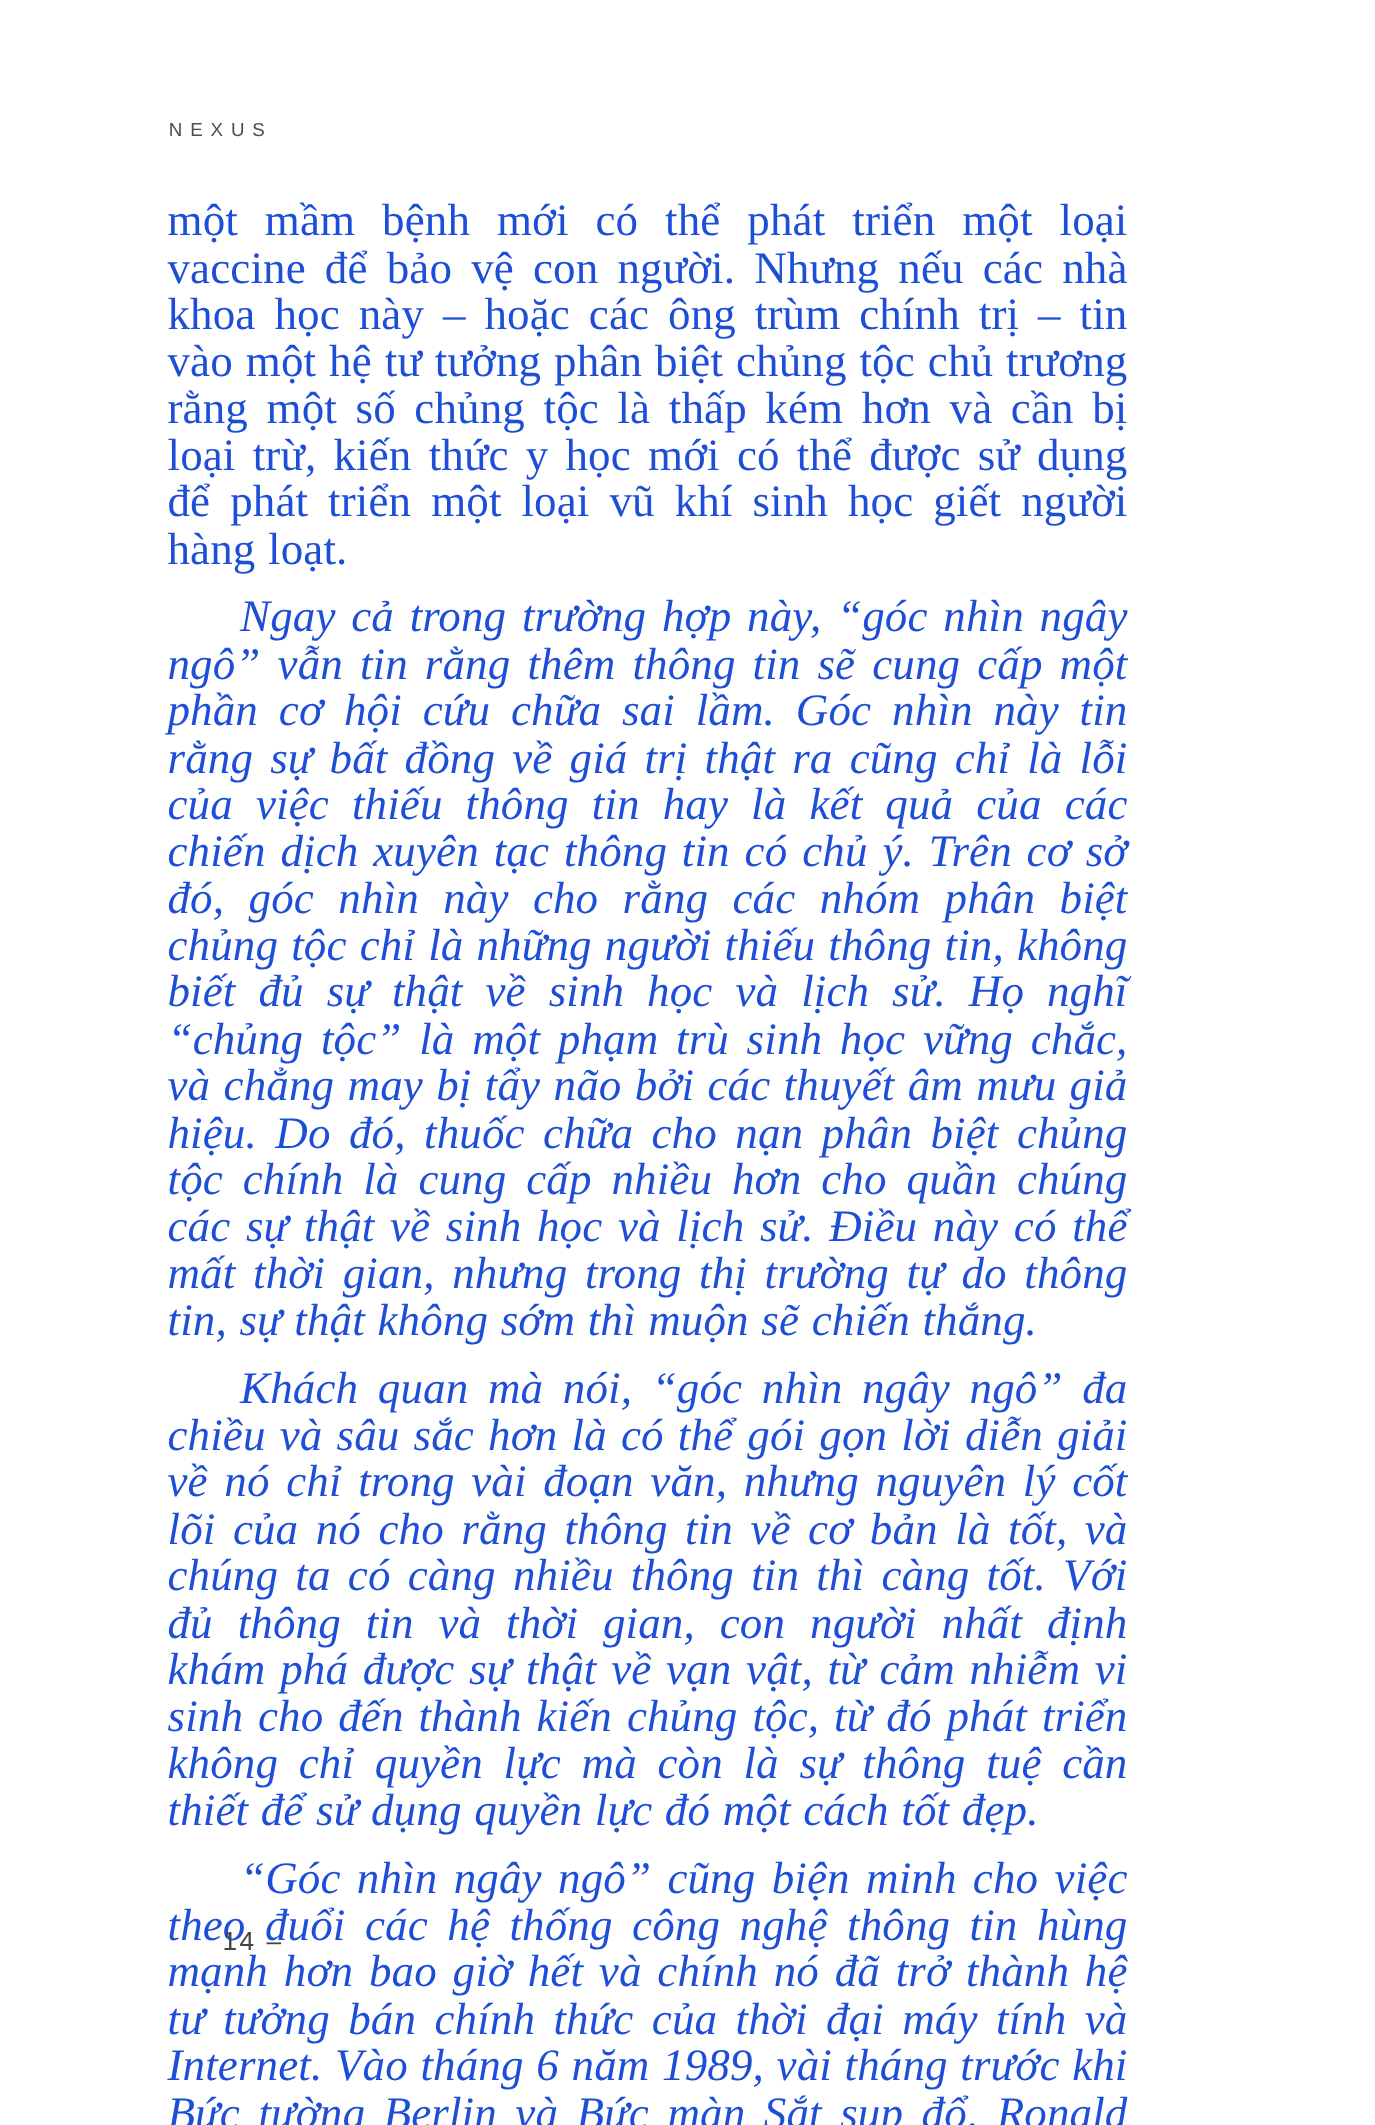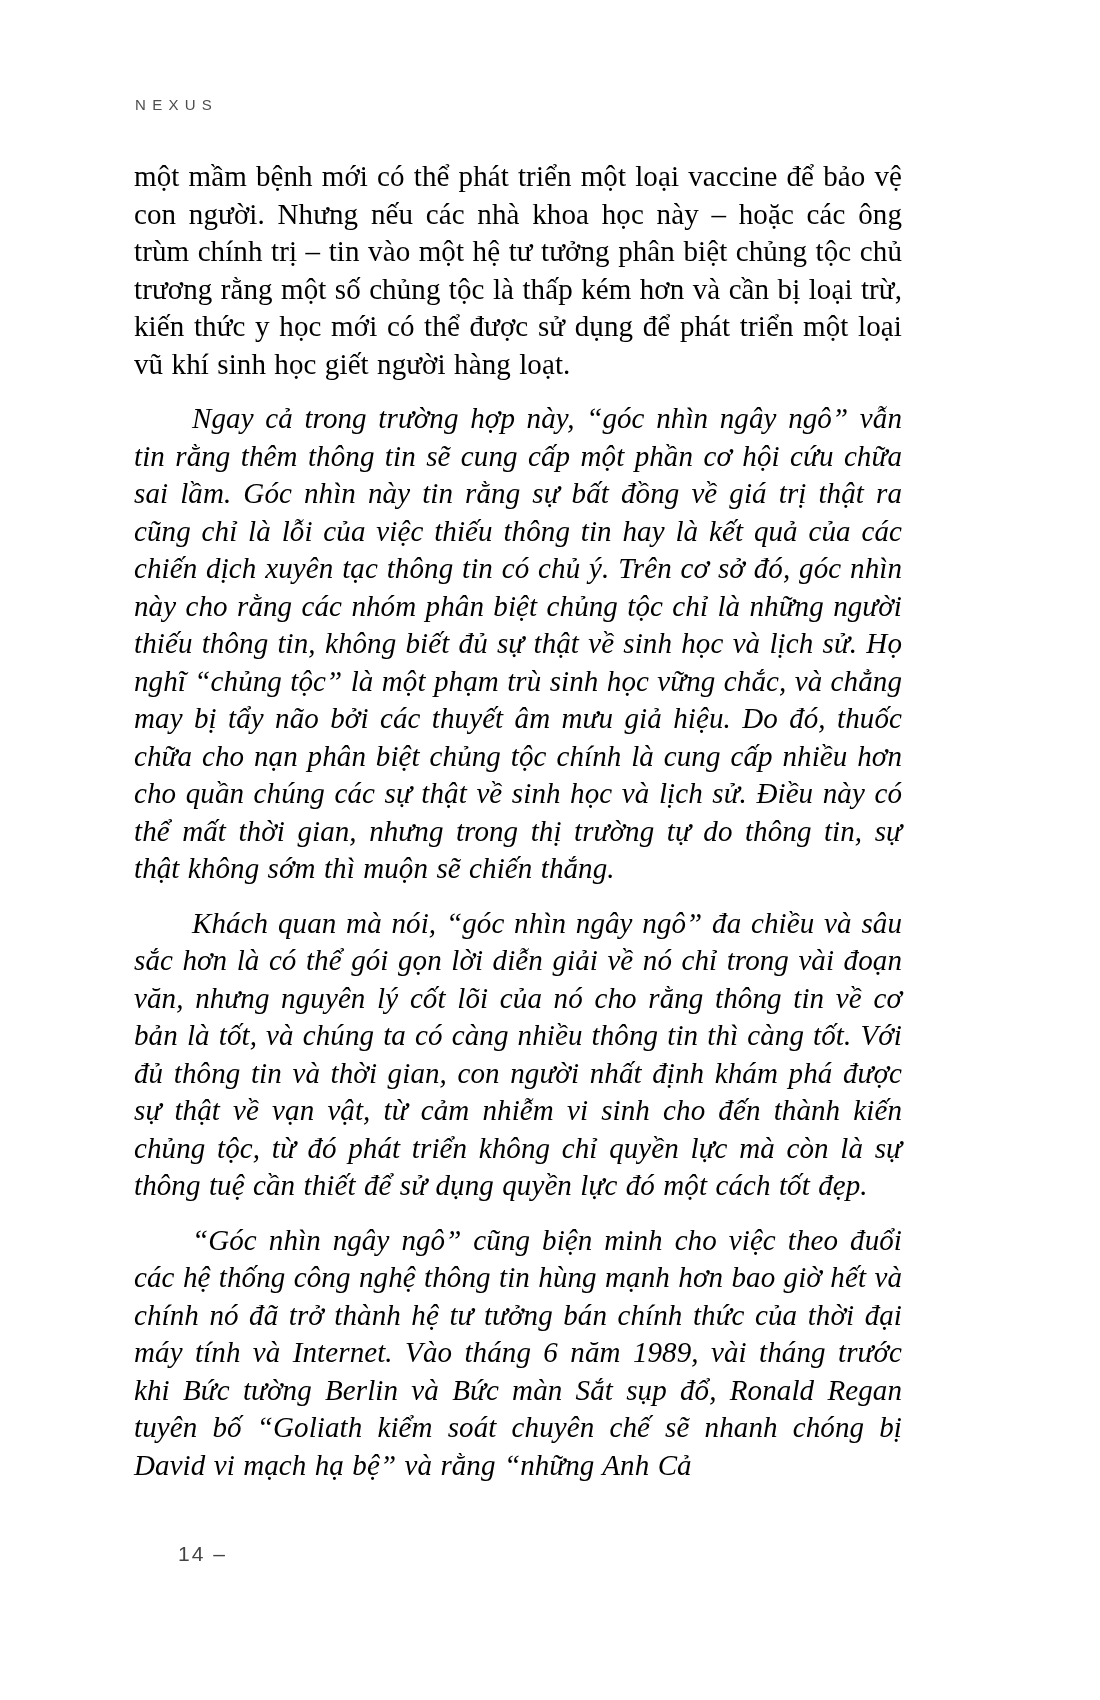--- a/index.html
+++ b/index.html
@@ -29,25 +29,25 @@
     text-align: right;
   }
   .body-text {
     position: absolute;
     top: 158px;
     left: 134px;
     width: 768px;
   }
   .body-text p {
     margin: 0 0 17px 0;
-    font-size: 29px;
+    font-size: 36px;
     line-height: 37.5px;
     text-align: justify;
     text-justify: inter-word;
-    color: #000000;
+    color: #1d4ed8;
     letter-spacing: 0.1px;
     word-spacing: 1px;
   }
   .body-text p.indent {
     text-indent: 58px;
     font-style: italic;
   }
   .page-footer {
     position: absolute;
     left: 134px;

